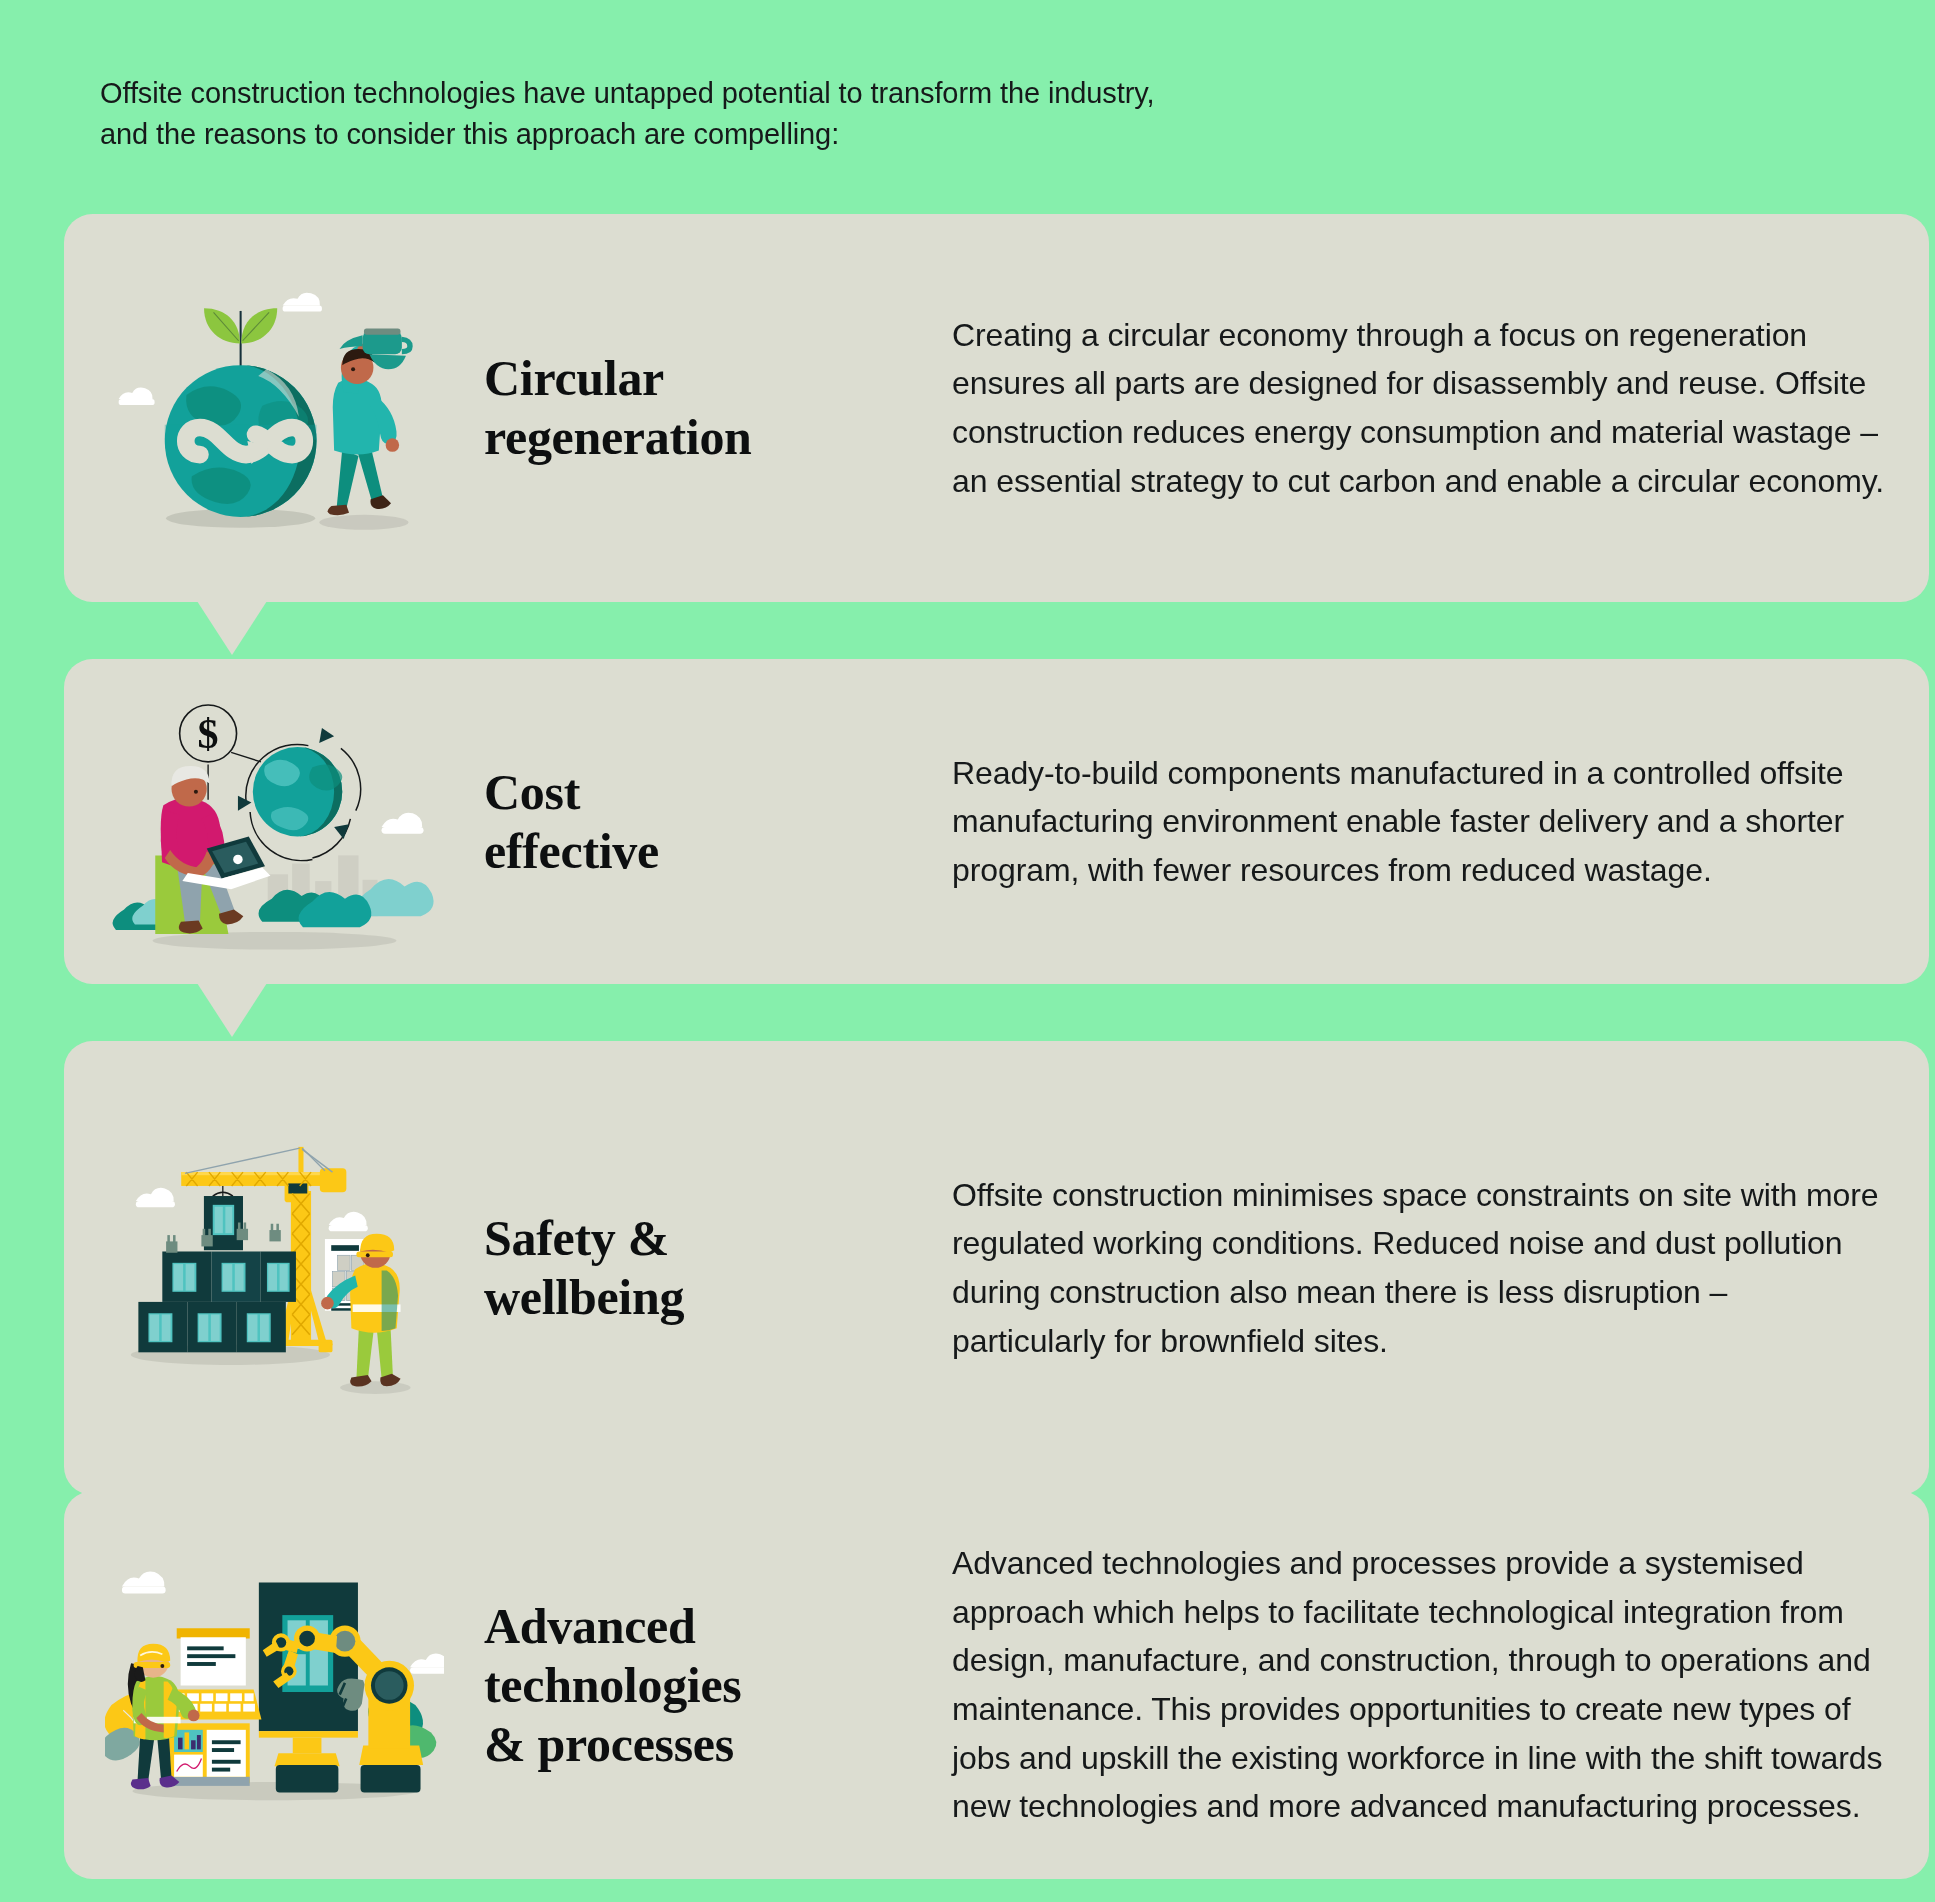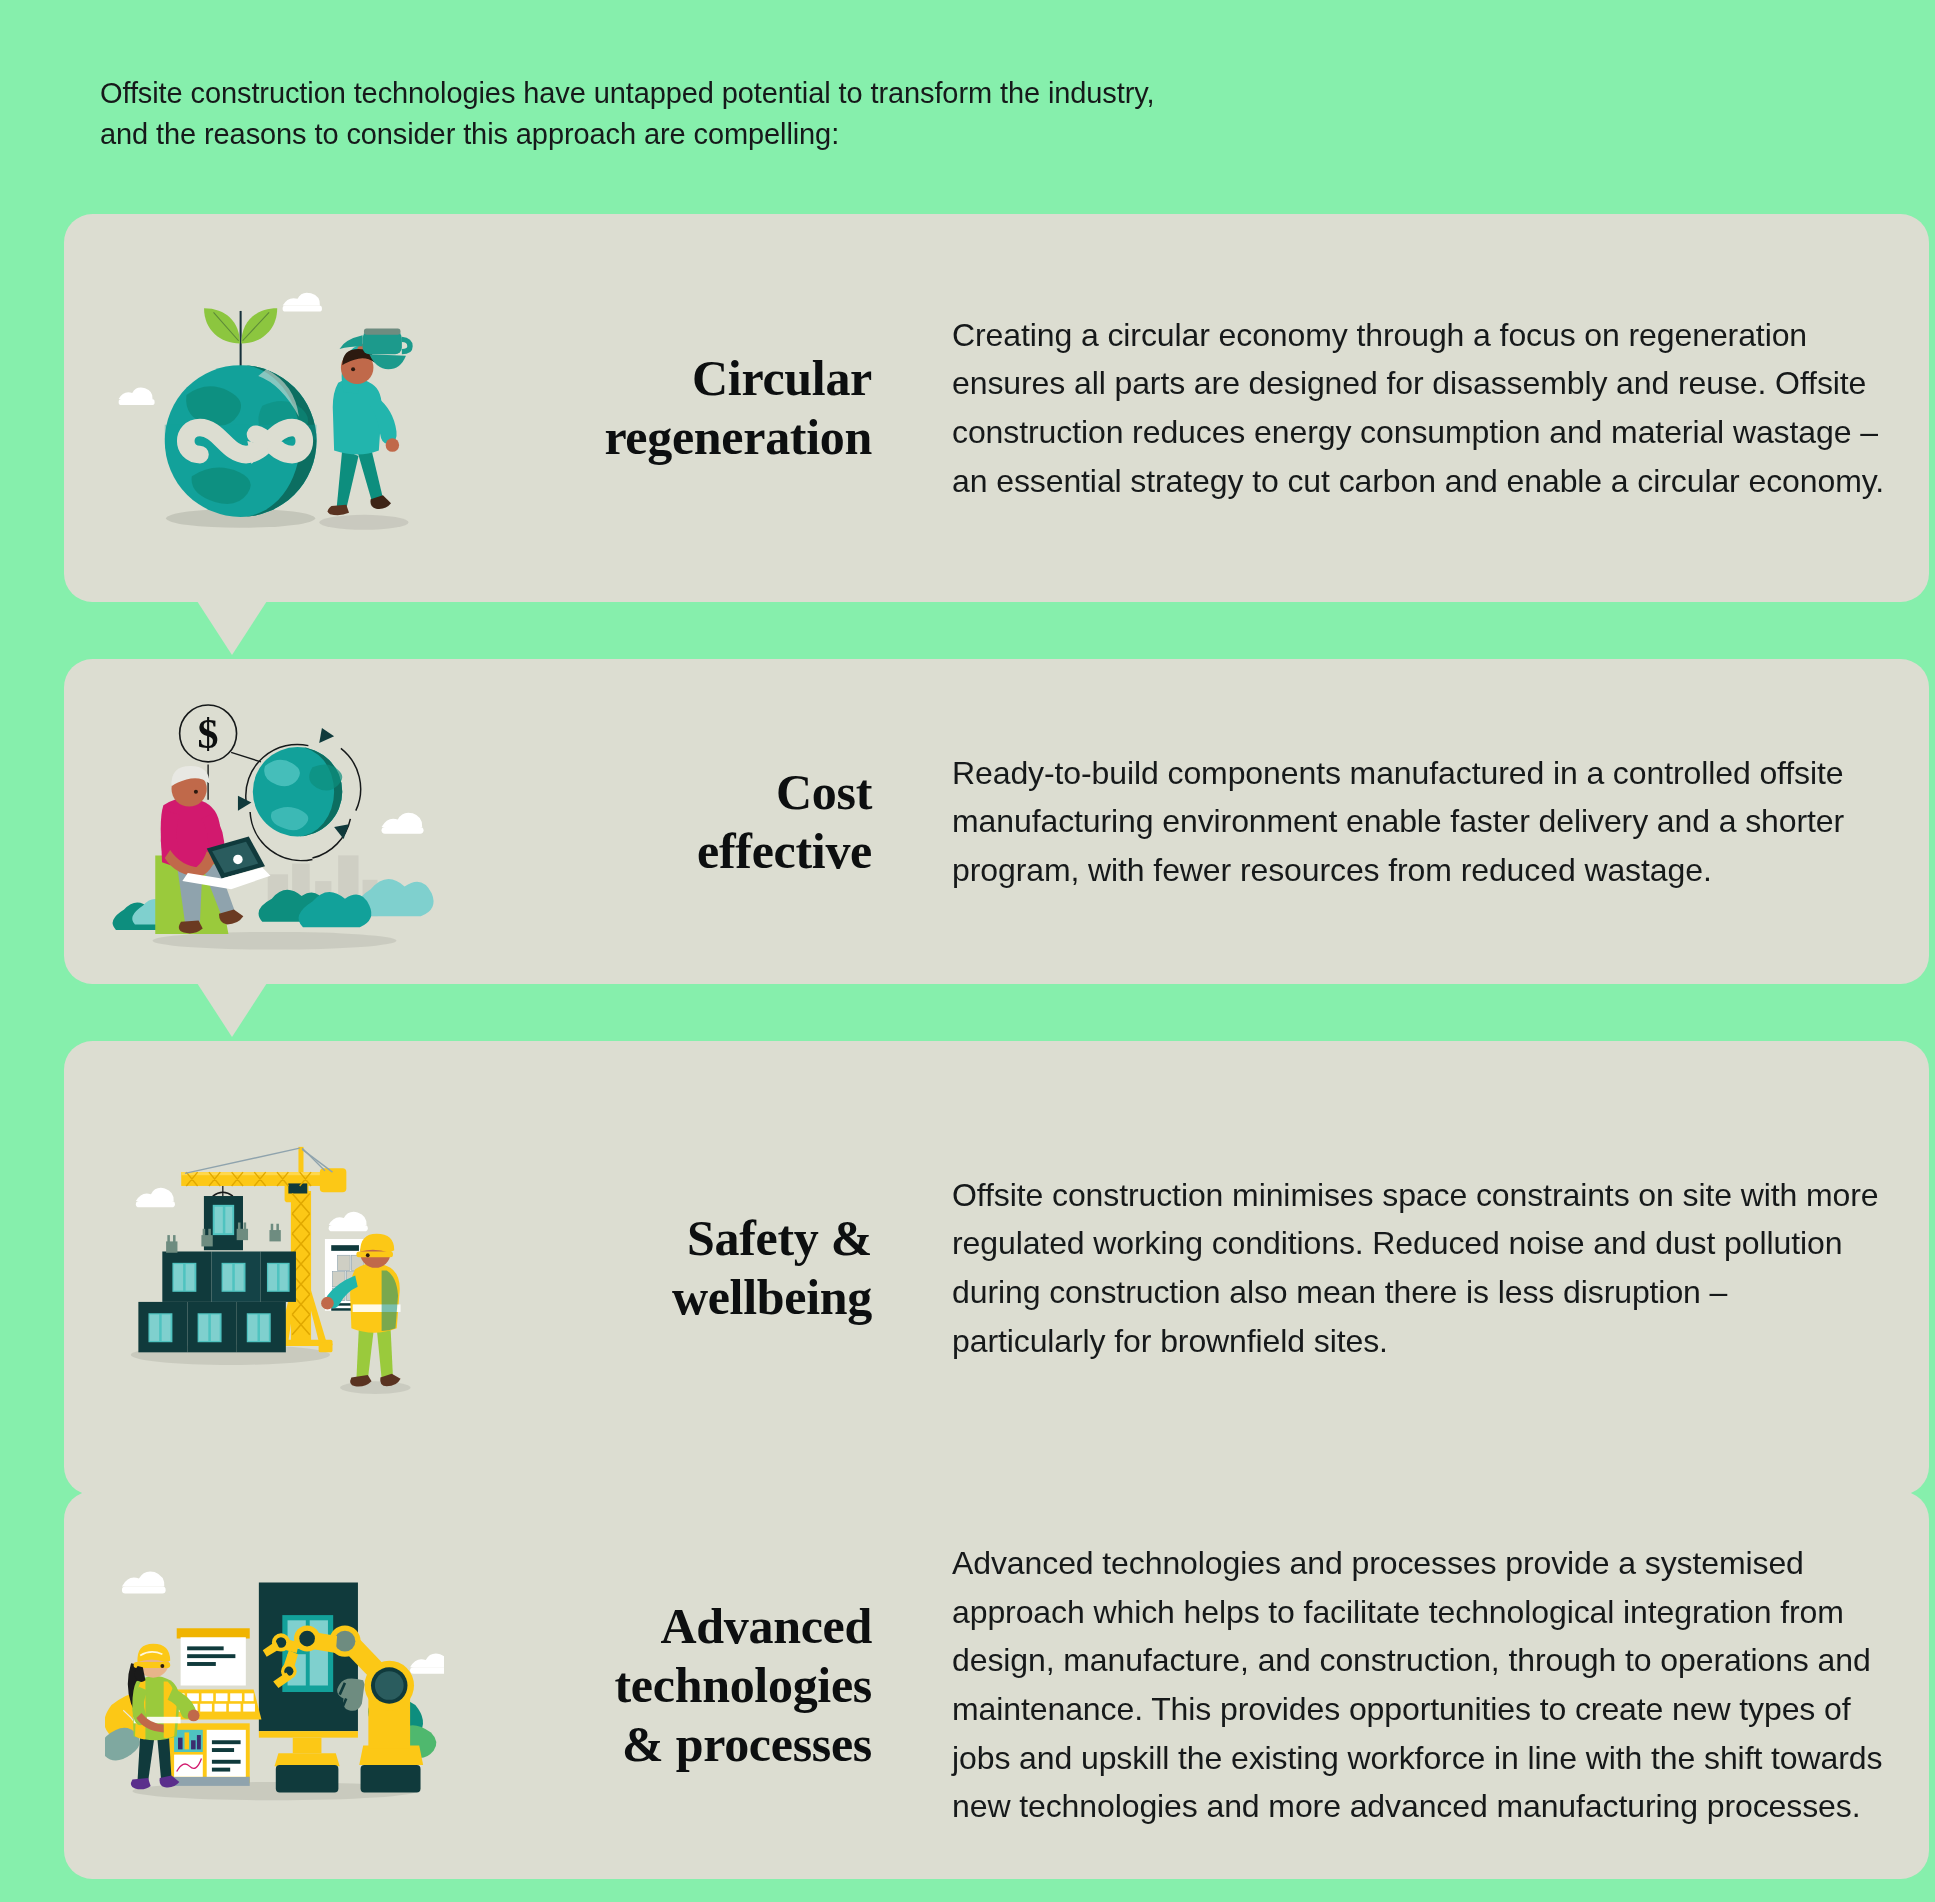--- a/index.html
+++ b/index.html
@@ -62,21 +62,21 @@
     position: relative;
     flex: 0 0 420px;
     height: 100%;
     display: flex;
     align-items: center;
     justify-content: center;
   }
 
   .title {
     flex: 0 0 407px;
-    text-align: right;
+    text-align: left;
     padding-right: 19px;
     font-family: "Liberation Serif", "DejaVu Serif", serif;
     font-size: 50px;
     line-height: 1.18;
     font-weight: 700;
     color: #0d0f10;
     letter-spacing: -0.3px;
   }
 
   .body {

